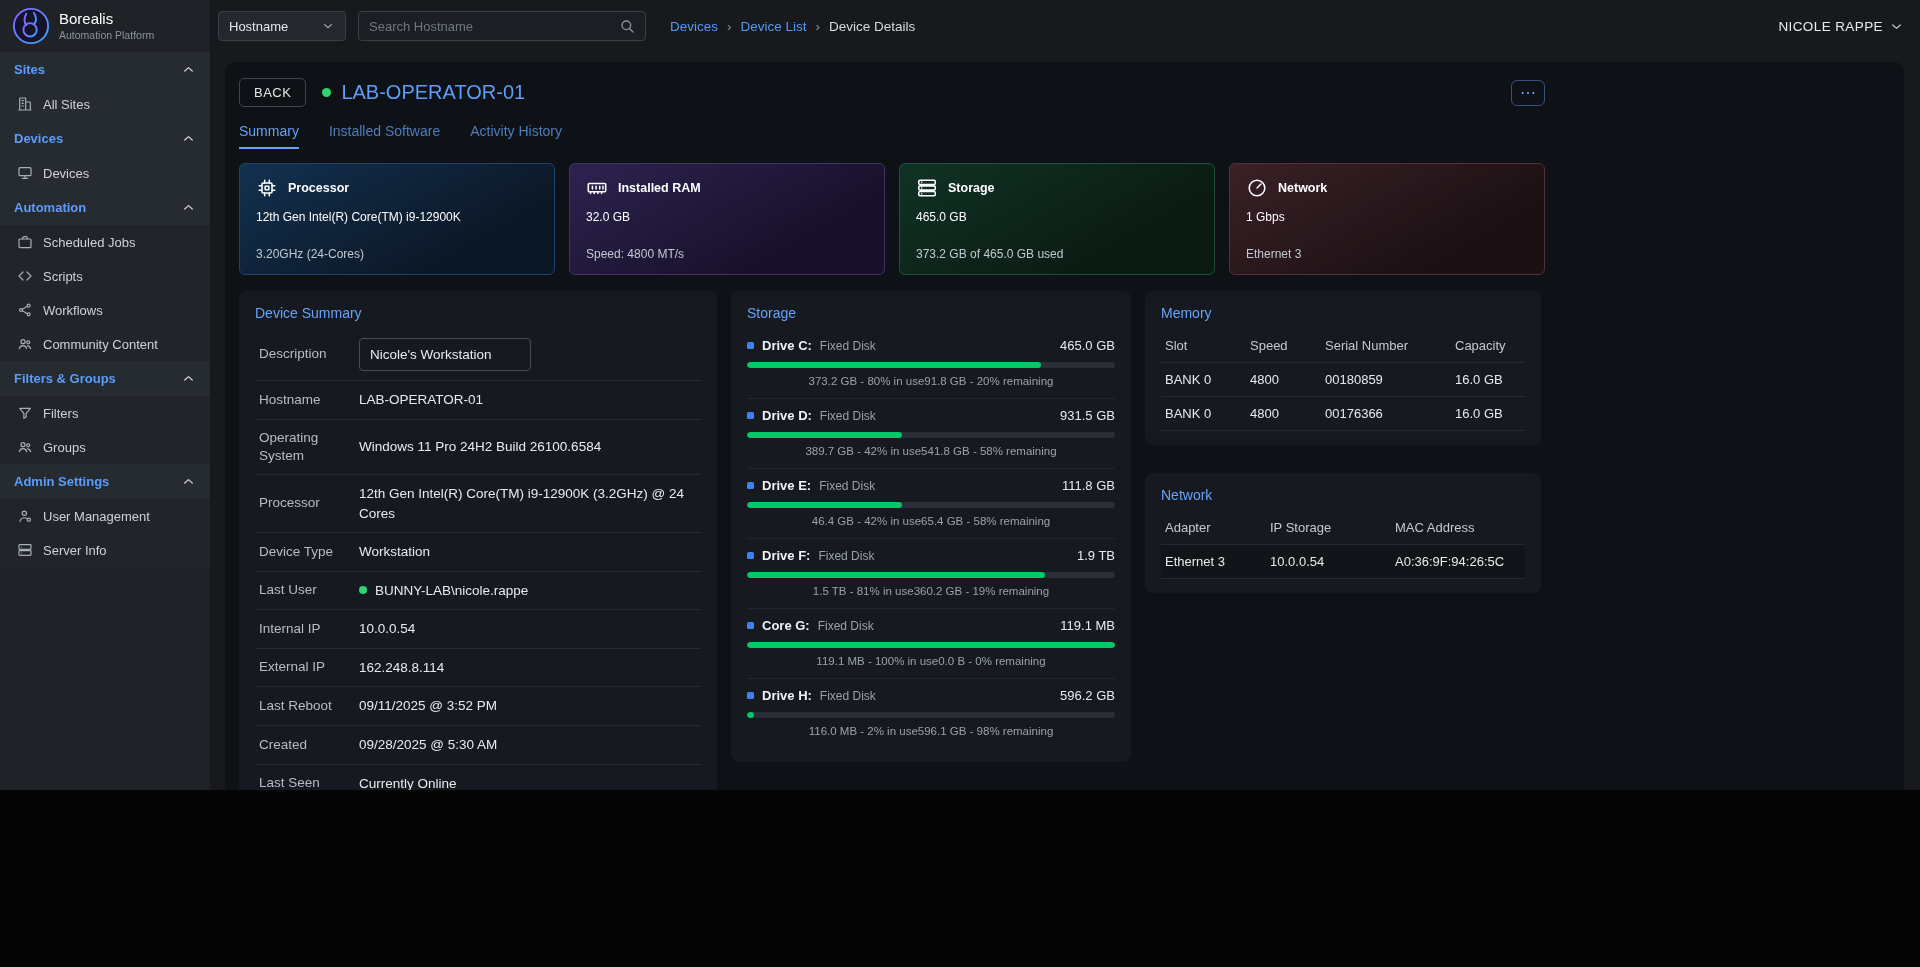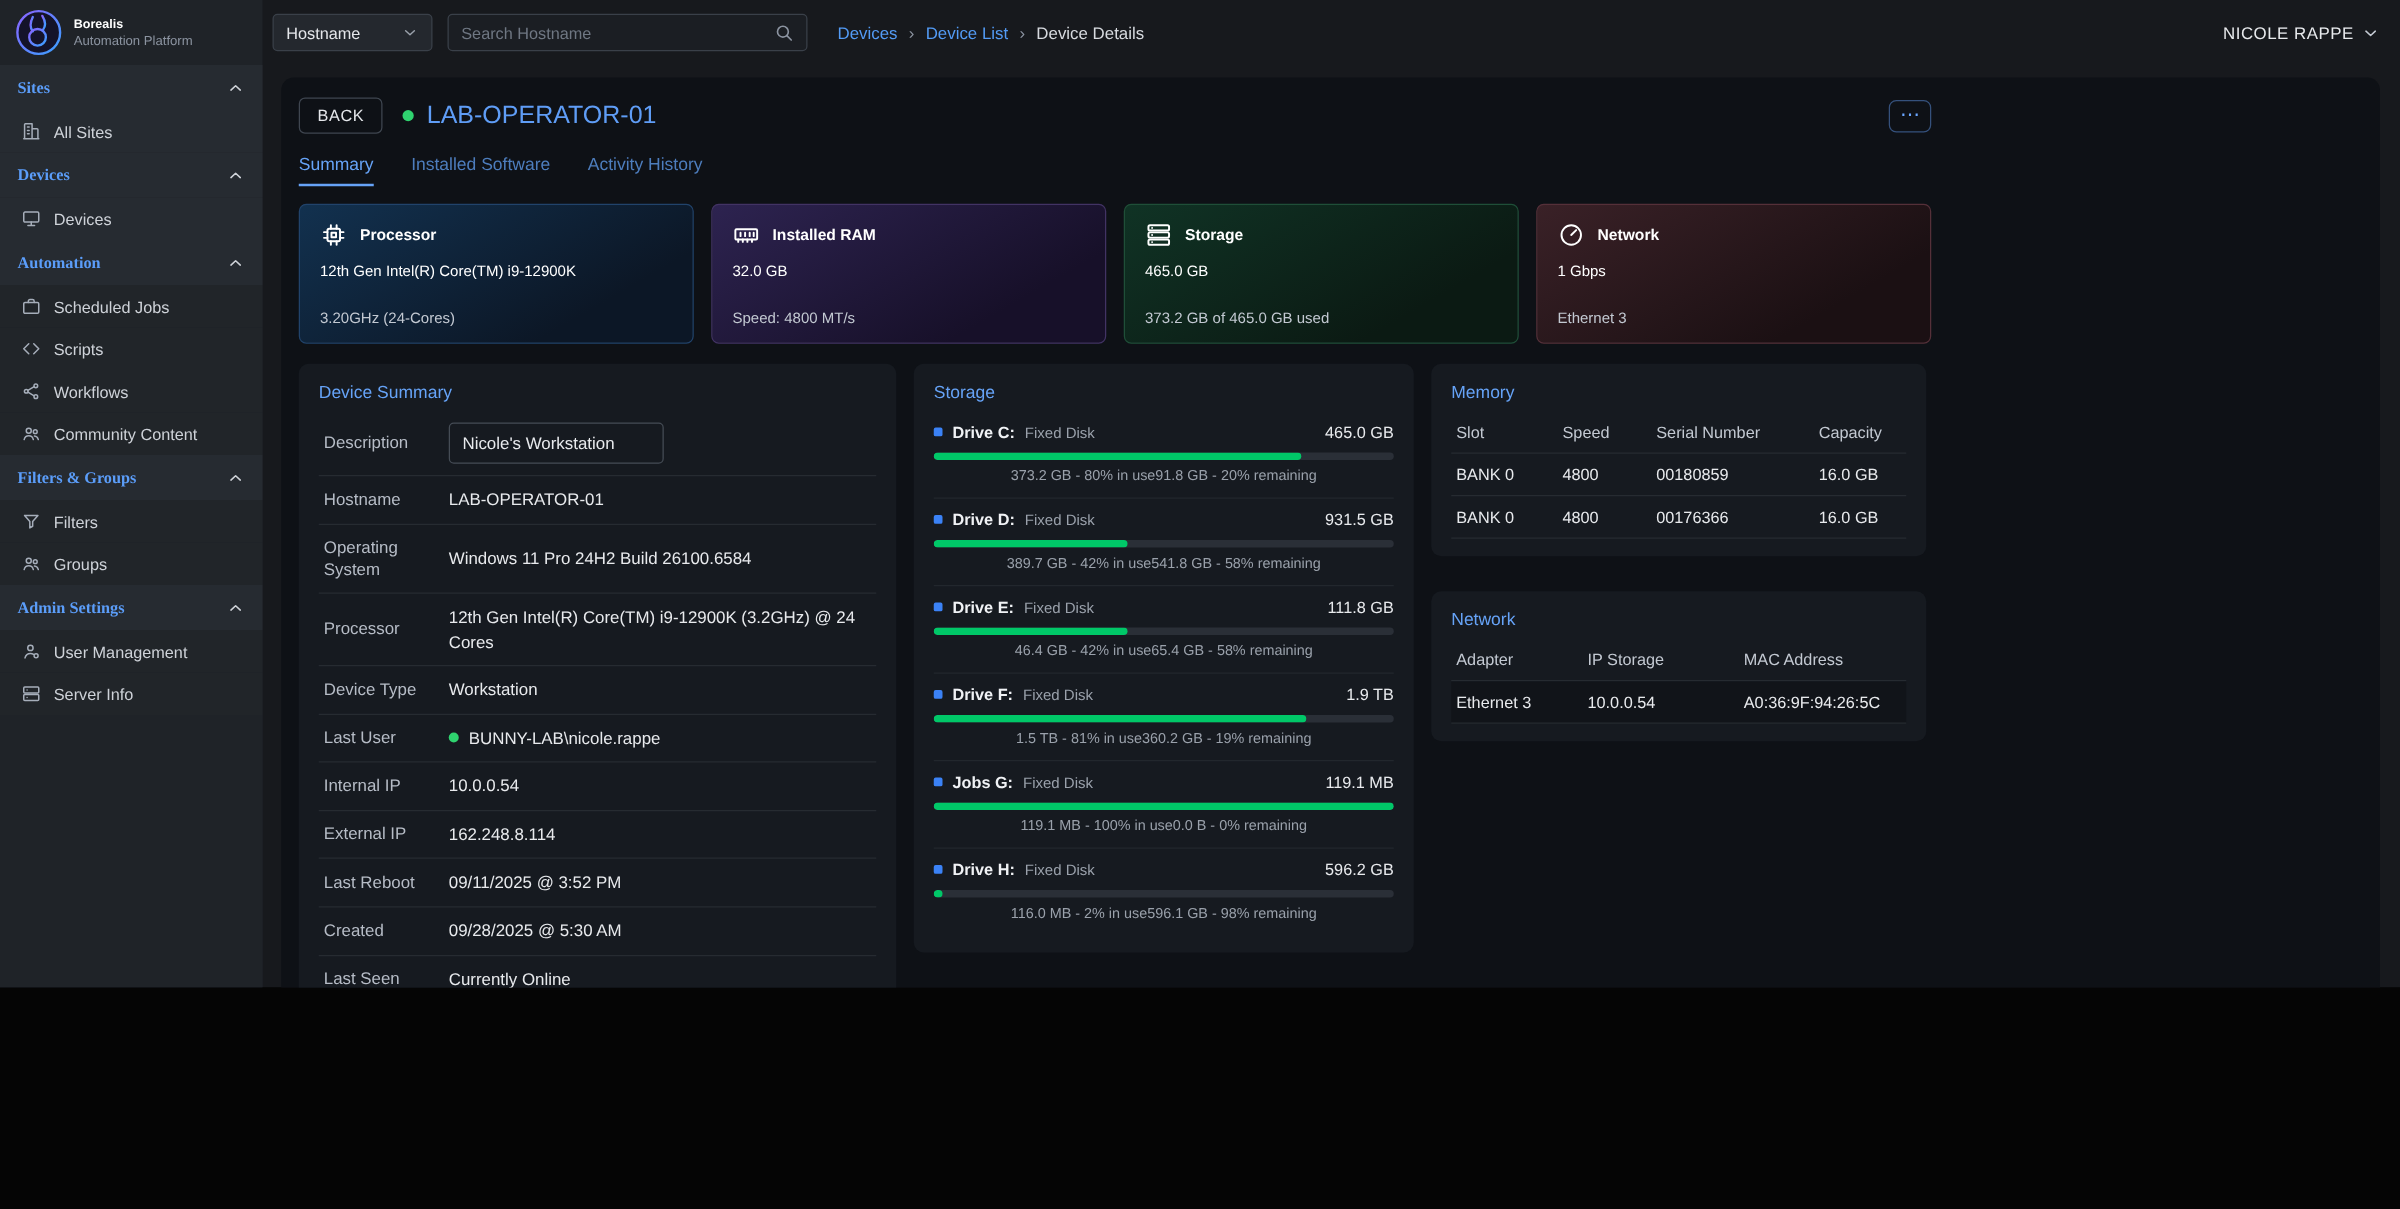--- a/index.html
+++ b/index.html
@@ -4,24 +4,24 @@
 <style>
   * { box-sizing: border-box; margin: 0; padding: 0; }
   html,body { width:1920px; height:967px; overflow:hidden; }
   body { background:#050505; font-family:"Liberation Sans","DejaVu Sans",sans-serif; }
 
   .app { width:1920px; height:790px; display:flex; background:#17191d; overflow:hidden; }
 
   
   .sidebar { width:210px; flex-shrink:0; background:#1f2328; display:flex; flex-direction:column; }
   .logo-row { height:52px; display:flex; align-items:center; gap:9px; padding:0 12px; }
-  .brand-name { color:#ffffff; font-size:10px; font-weight:bold; line-height:1.1; }
+  .brand-name { color:#ffffff; font-size:15px; font-weight:normal; line-height:1.1; }
   .brand-sub { color:#8b93a0; font-size:10.5px; margin-top:2px; }
   .nav-header { display:flex; align-items:center; justify-content:space-between; padding:10px 14px;
-                background:#262b31; color:#5b9df9; font-size:13px; font-weight:bold; cursor:pointer;font-family:Liberation Serif, serif; }
+                background:#262b31; color:#5b9df9; font-size:13px; font-weight:bold; cursor:pointer; }
   .nav-header svg { color:#cfd3d9; }
   .nav-item { display:flex; align-items:center; gap:10px; padding:9px 14px 9px 17px;
               background:#212529; color:#ced2d8; font-size:13px; cursor:pointer; }
   .nav-item.lit { background:#262b31;text-align:center; }
   .nav-item svg { color:#a6aeba; flex-shrink:0; }
   .sidebar-fill { flex:1; background:#1f2328; }
 
   
   .main { flex:1; display:flex; flex-direction:column; min-width:0; }
   .topbar { height:52px; flex-shrink:0; display:flex; align-items:center; gap:12px; padding:0 16px 0 8px; }
@@ -468,21 +468,21 @@
                   </div>
                 <div class="drive-foot">
                   <span>1.5 TB - 81% in use</span>
                   <span>360.2 GB - 19% remaining</span>
                 </div>
               </div>
 
               <div class="drive">
                 <div class="drive-head">
                   <span class="drive-bullet"></span>
-                  <span class="drive-name">Jobs G:</span>
+                  <span class="drive-name">Core G:</span>
                   <span class="drive-type">Fixed Disk</span>
                   <span class="drive-size">119.1 MB</span>
                 </div>
                 <div class="bar">
                     <div class="bar-fill" style="width: 100%;"></div>
                   </div>
                 <div class="drive-foot">
                   <span>119.1 MB - 100% in use</span>
                   <span>0.0 B - 0% remaining</span>
                 </div>

